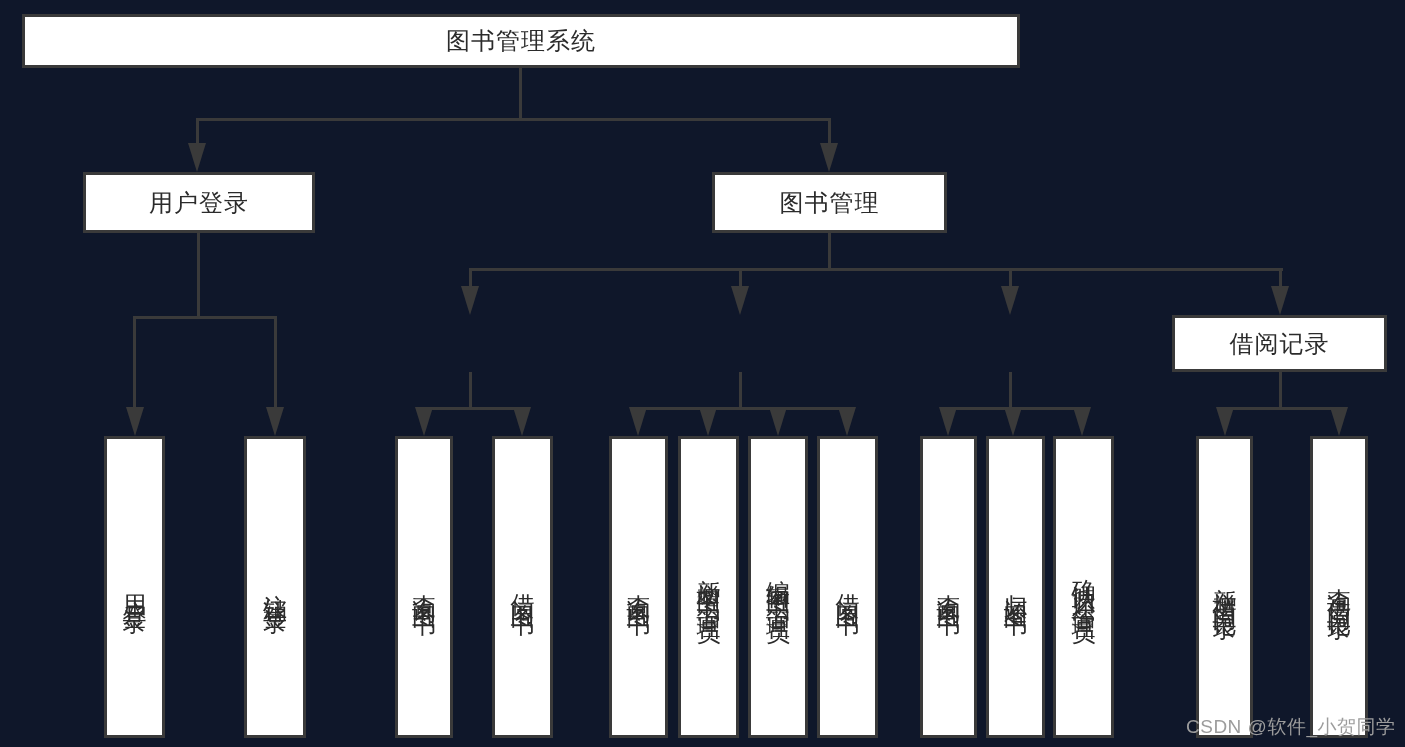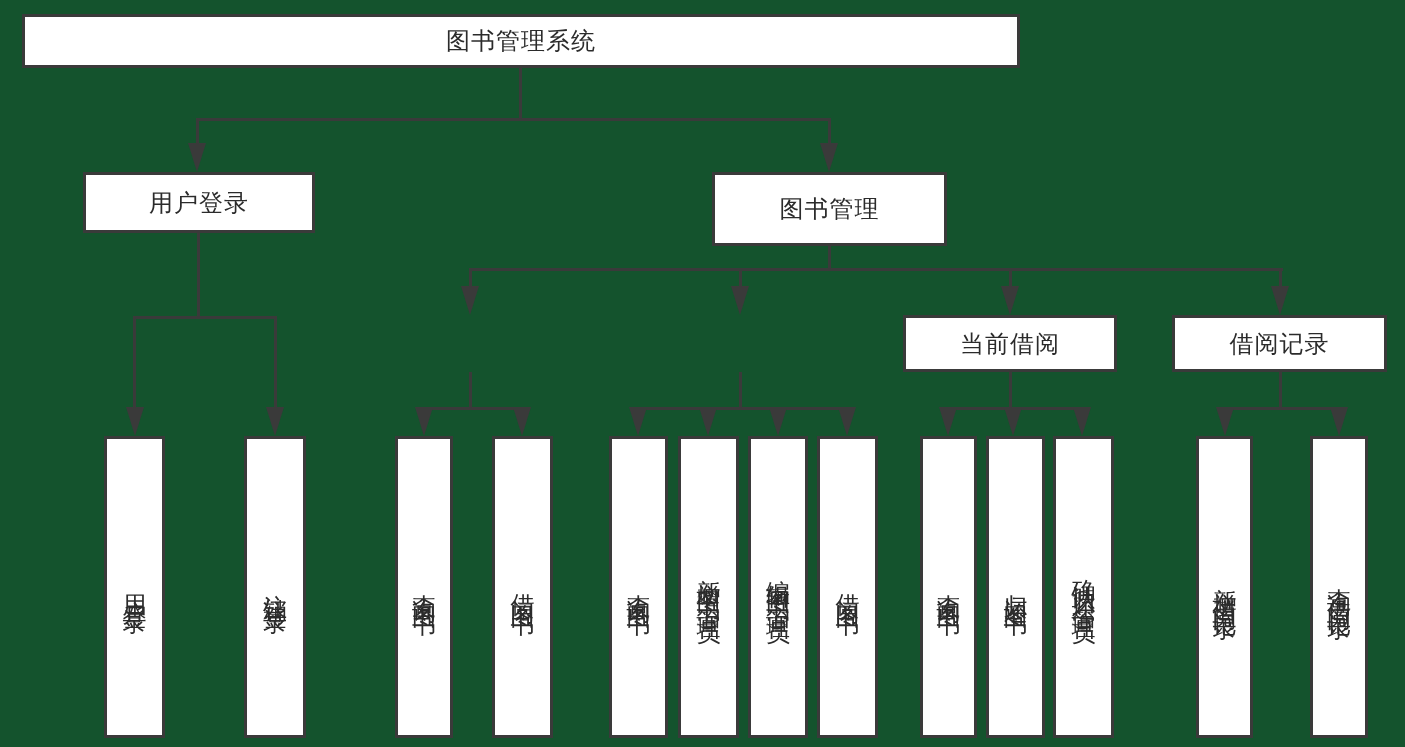--- a/index.html
+++ b/index.html
@@ -1,19 +1,19 @@
 <!DOCTYPE html>
 <html><head>
 <meta charset="utf-8">
 <style>
   html,body{margin:0;padding:0;background:#ffffff;}
   #canvas{
     position:relative;
     width:1405px;height:747px;
-    background:#14532d;
+    background:#0f172a;
     font-family:"Liberation Sans","DejaVu Sans",sans-serif;
     overflow:hidden;
   }
   .box{
     position:absolute;
     background:#ffffff;
     border:3px solid #3a3a3a;
     box-sizing:border-box;
     display:flex;
     align-items:center;
@@ -78,21 +78,21 @@
   <div class="vline" style="left:519px;top:68px;width:3px;height:53px;"></div>
   <div class="hline" style="left:196px;top:118px;width:635px;height:3px;"></div>
   <div class="vline" style="left:196px;top:118px;width:3px;height:34px;"></div>
   <div class="arrow" style="left:188px;top:143px;"></div>
   <div class="vline" style="left:828px;top:118px;width:3px;height:34px;"></div>
   <div class="arrow" style="left:820px;top:143px;"></div>
 
   <div class="box" style="left:83px;top:172px;width:232px;height:61px;">
     <span>用户登录</span>
   </div>
-  <div class="box" style="left:712px;top:172px;width:235px;height:74px;font-family:Liberation Serif, serif;">
+  <div class="box" style="left:712px;top:172px;width:235px;height:61px;font-family:Liberation Serif, serif;">
     <span>图书管理</span>
   </div>
 
   <div class="vline" style="left:197px;top:233px;width:3px;height:86px;"></div>
   <div class="hline" style="left:134px;top:316px;width:143px;height:3px;"></div>
   <div class="vline" style="left:133px;top:316px;width:3px;height:96px;"></div>
   <div class="arrow" style="left:126px;top:407px;"></div>
   <div class="vline" style="left:274px;top:316px;width:3px;height:96px;"></div>
   <div class="arrow" style="left:266px;top:407px;"></div>
 
@@ -100,23 +100,20 @@
   <div class="hline" style="left:469px;top:268px;width:814px;height:3px;"></div>
   <div class="vline" style="left:469px;top:268px;width:3px;height:24px;"></div>
   <div class="arrow" style="left:461px;top:286px;"></div>
   <div class="vline" style="left:739px;top:268px;width:3px;height:24px;"></div>
   <div class="arrow" style="left:731px;top:286px;"></div>
   <div class="vline" style="left:1009px;top:268px;width:3px;height:24px;"></div>
   <div class="arrow" style="left:1001px;top:286px;"></div>
   <div class="vline" style="left:1279px;top:268px;width:3px;height:24px;"></div>
   <div class="arrow" style="left:1271px;top:286px;"></div>
 
-  <div class="box" style="left:903px;top:315px;width:214px;height:57px;">
-    <span>当前借阅</span>
-  </div>
   <div class="box" style="left:1172px;top:315px;width:215px;height:57px;">
     <span>借阅记录</span>
   </div>
 
   <div class="vline" style="left:469px;top:372px;width:3px;height:38px;"></div>
   <div class="hline" style="left:423px;top:407px;width:102px;height:3px;"></div>
   <div class="arrow" style="left:415px;top:407px;"></div>
   <div class="arrow" style="left:513px;top:407px;"></div>
 
   <div class="vline" style="left:739px;top:372px;width:3px;height:38px;"></div>
@@ -174,14 +171,15 @@
     <span class="vtext">确认归还（管理员）</span>
   </div>
 
   <div class="leaf" style="left:1196px;top:436px;width:57px;height:302px;">
     <span class="vtext">新增借阅记录</span>
   </div>
   <div class="leaf" style="left:1310px;top:436px;width:58px;height:302px;">
     <span class="vtext">查询借阅记录</span>
   </div>
 
+  <div class="watermark">CSDN @软件_小贺同学</div>
 
 </div>
 
 </body></html>

